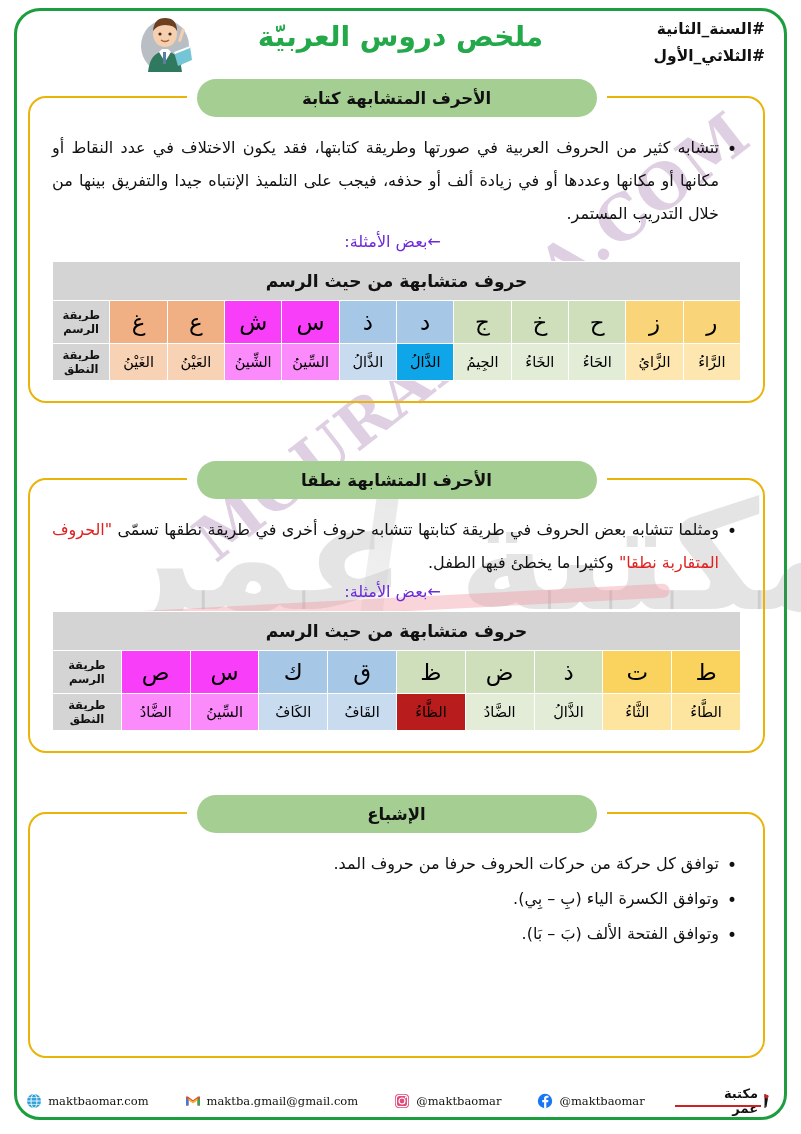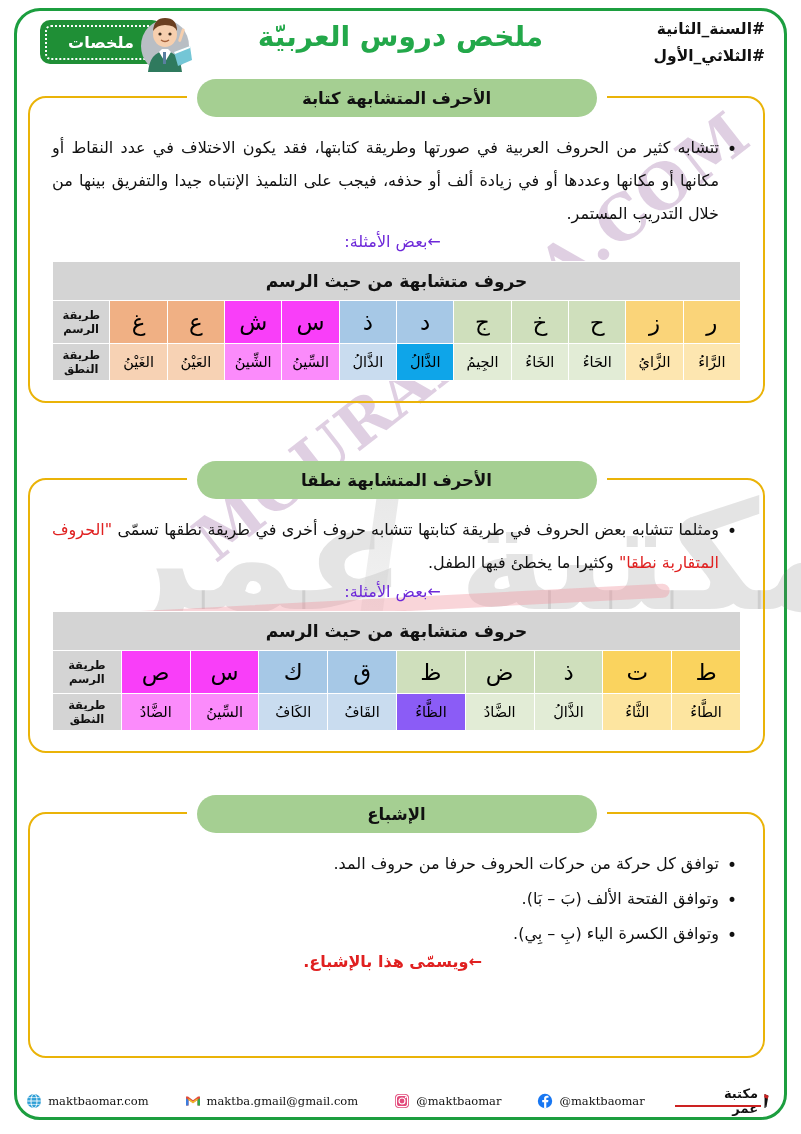--- a/index.html
+++ b/index.html
@@ -353,23 +353,20 @@
 <div class="header">
 
   <div class="hashtags">
     <div class="hashtag">#السنة_الثانية</div>
     <div class="hashtag">#الثلاثي_الأول</div>
   </div>
 
   <div class="doc-title">ملخص دروس العربيّة</div>
 
   <div class="badge-wrap">
-    <div class="badge">
-      <div class="badge-inner">ملخصات</div>
-    </div>
     <svg class="mascot" viewBox="0 0 62 62">
       <ellipse cx="31" cy="34" rx="24" ry="26" fill="#b9bec4"></ellipse>
       <path d="M14 60 Q16 40 31 39 Q46 40 48 60 Z" fill="#2f7a5e"></path>
       <path d="M25 40 L31 50 L37 40 L34 37 L28 37 Z" fill="#ffffff"></path>
       <rect x="29" y="40" width="3" height="12" fill="#5a7fa0"></rect>
       <ellipse cx="31" cy="22" rx="12" ry="13" fill="#f6cfae"></ellipse>
       <path d="M19 19 Q20 6 31 6 Q43 6 43 19 Q41 13 31 13 Q23 13 19 19 Z" fill="#6b3f20"></path>
       <circle cx="26" cy="22" r="1.6" fill="#3a2a1a"></circle>
       <circle cx="36" cy="22" r="1.6" fill="#3a2a1a"></circle>
       <path d="M27 28 Q31 31 35 28" stroke="#a4603a" stroke-width="1.4" fill="none"></path>
@@ -457,44 +454,41 @@
             <td class="draw-cell" style="background: rgb(166, 200, 230);">ك</td>
             <td class="draw-cell" style="background: rgb(249, 62, 249);">س</td>
             <td class="draw-cell" style="background: rgb(249, 62, 249);">ص</td>
             <td class="row-label">طريقة الرسم</td>
           </tr>
           <tr>
             <td class="pron-cell" style="background: rgb(253, 229, 160);">الطَّاءُ</td>
             <td class="pron-cell" style="background: rgb(253, 229, 160); text-align: center;">الثَّاءُ</td>
             <td class="pron-cell" style="background: rgb(226, 236, 214);">الذَّالُ</td>
             <td class="pron-cell" style="background: rgb(226, 236, 214);">الضَّادُ</td>
-            <td class="pron-cell" style="background: #8b5cf6;">الظَّاءُ</td>
+            <td class="pron-cell" style="background: #b91c1c;">الظَّاءُ</td>
             <td class="pron-cell" style="background: rgb(201, 220, 239);">القَافُ</td>
             <td class="pron-cell" style="background: rgb(201, 220, 239);">الكَافُ</td>
             <td class="pron-cell" style="background: rgb(251, 139, 251);">السِّينُ</td>
             <td class="pron-cell" style="background: rgb(251, 139, 251);">الضَّادُ</td>
             <td class="row-label">طريقة النطق</td>
           </tr>
         </tbody>
     </table>
   </div>
 </div>
 
 <div class="section" id="sec3" style="top:812px; height:246px;">
   <div class="pill-mask"></div>
   <div class="section-pill">الإشباع</div>
   <div class="section-body">
     <ul class="bullets" id="sec3list">
         <li>توافق كل حركة من حركات الحروف حرفا من حروف المد.</li>
+        <li class="centered">وتوافق الكسرة الياء (بِ – بِي).</li>
         <li class="centered">وتوافق الفتحة الألف (بَ – بَا).</li>
-        <li class="centered">وتوافق الكسرة الياء (بِ – بِي).</li>
       </ul>
-    <div class="arrow-line red-line">
-      <span class="arr">←</span><span>ويسمّى هذا بالإشباع.</span>
-    </div>
   </div>
 </div>
 
 <div class="footer">
 
   <div class="foot-item">
     <svg class="foot-icon" viewBox="0 0 16 16">
       <circle cx="8" cy="8" r="7" fill="#2f9fd6"></circle>
       <ellipse cx="8" cy="8" rx="3" ry="7" fill="none" stroke="#ffffff" stroke-width="0.9"></ellipse>
       <line x1="1" y1="8" x2="15" y2="8" stroke="#ffffff" stroke-width="0.9"></line>

